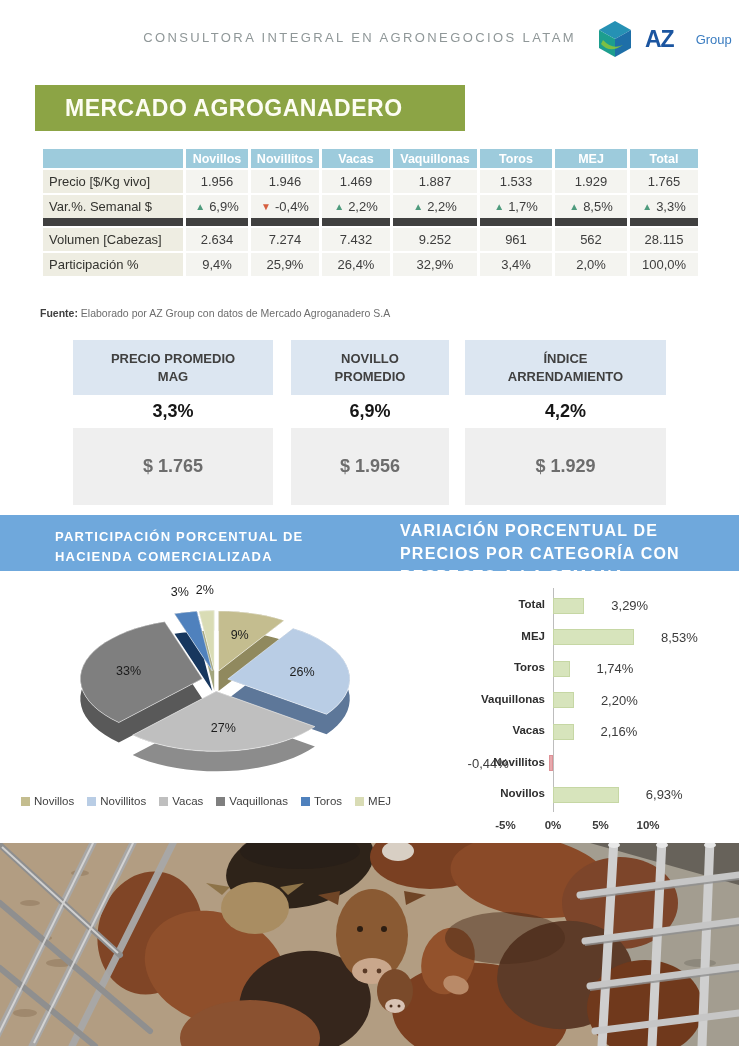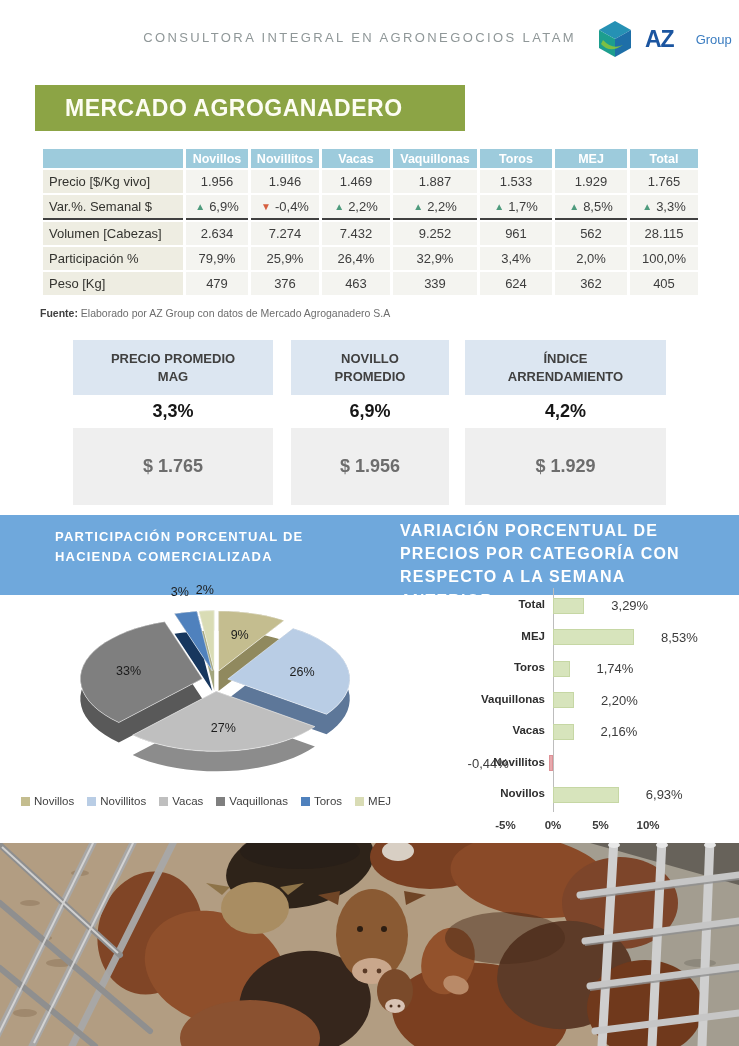--- a/index.html
+++ b/index.html
@@ -13,37 +13,37 @@
 
   
   .title-bar{position:absolute;left:35px;top:85px;width:430px;height:46px;background:#8ca445;color:#fdfdf3;
     font-size:23px;font-weight:bold;line-height:46px;padding-left:30px;box-sizing:border-box;letter-spacing:0.5px;}
 
   
   table.market{position:absolute;left:40px;top:147px;width:660px;border-collapse:separate;border-spacing:3px 2px;table-layout:fixed;}
   table.market th{background:#9dcbdc;color:#ffffff;font-size:12.5px;font-weight:bold;height:19px;text-align:center;padding:0;}
   table.market td{font-size:13px;color:#3d3d3d;height:23px;padding:0;text-align:center;background:#f4f4f0;}
   table.market td.lbl{background:#eeede2;text-align:left;padding-left:6px;color:#33332f;}
-  table.market tr.varrow td{border-bottom:2px solid #404040;}
+  table.market tr.varrow td{border-bottom:8px solid #404040;}
   .tri{font-size:10px;margin-right:4px;vertical-align:1px;}
   .tri.up{color:#4e9b7d;}
   .tri.down{color:#d65f3f;}
 
   .source{position:absolute;left:40px;top:297px;font-size:10.5px;color:#6d6d6d;margin-top:10px;}
   .source b{color:#3f3f3f;}
 
   
   .kpi{position:absolute;top:340px;}
   .kpi-head{height:55px;background:#dce6f1;display:flex;flex-direction:column;align-items:center;justify-content:center;
     font-size:13px;font-weight:bold;color:#404040;line-height:1.35;text-align:center;}
   .kpi-pct{height:33px;display:flex;align-items:center;justify-content:center;font-size:18px;font-weight:bold;color:#161616;}
   .kpi-val{height:77px;background:#efefef;display:flex;align-items:center;justify-content:center;font-size:18px;font-weight:bold;color:#6d6d6d;}
 
   
-  .band{position:absolute;left:0;top:515px;width:739px;height:80px;background:#6fa8dc;}
+  .band{position:absolute;left:0;top:515px;width:739px;height:56px;background:#6fa8dc;}
   .band-title{position:absolute;color:#ffffff;font-weight:bold;letter-spacing:1.2px;line-height:1.5;font-size:13px;text-transform:uppercase;}
   .band-title.left{left:55px;top:12px;width:320px;}
   .band-title.right{left:400px;top:4px;width:310px;font-size:16px;line-height:1.45;}
 
   
   .pie-wrap{position:absolute;left:30px;top:583px;width:360px;height:212px;}
   .pie-label{font-size:12.5px;fill:#1c1c1c;font-family:"Liberation Sans",sans-serif;}
   .legend{position:absolute;left:22px;top:795px;width:368px;display:flex;justify-content:center;gap:13px;align-items:center;}
   .legend-item{display:flex;align-items:center;gap:4px;font-size:11.5px;color:#3f3f3f;white-space:nowrap;}
   .legend-swatch{width:9px;height:9px;display:inline-block;}
@@ -128,37 +128,27 @@
           <td>2.634</td>
           <td>7.274</td>
           <td>7.432</td>
           <td>9.252</td>
           <td>961</td>
           <td>562</td>
           <td>28.115</td>
         </tr>
         <tr class="">
           <td class="lbl">Participación %</td>
-          <td>79,9%</td>
+          <td>9,4%</td>
           <td>25,9%</td>
           <td>26,4%</td>
           <td>32,9%</td>
           <td>3,4%</td>
           <td>2,0%</td>
           <td>100,0%</td>
-        </tr>
-        <tr class="">
-          <td class="lbl">Peso [Kg]</td>
-          <td>479</td>
-          <td>376</td>
-          <td>463</td>
-          <td>339</td>
-          <td>624</td>
-          <td>362</td>
-          <td>405</td>
         </tr>
       </tbody>
   </table>
   <p class="source"><b>Fuente:</b><span> Elaborado por AZ Group con datos de Mercado Agroganadero S.A</span></p>
 
   <div id="kpis">
       <div class="kpi" style="left:73px;width:200px">
      <div class="kpi-head">
           <span>PRECIO PROMEDIO</span>
           <span>MAG</span>

